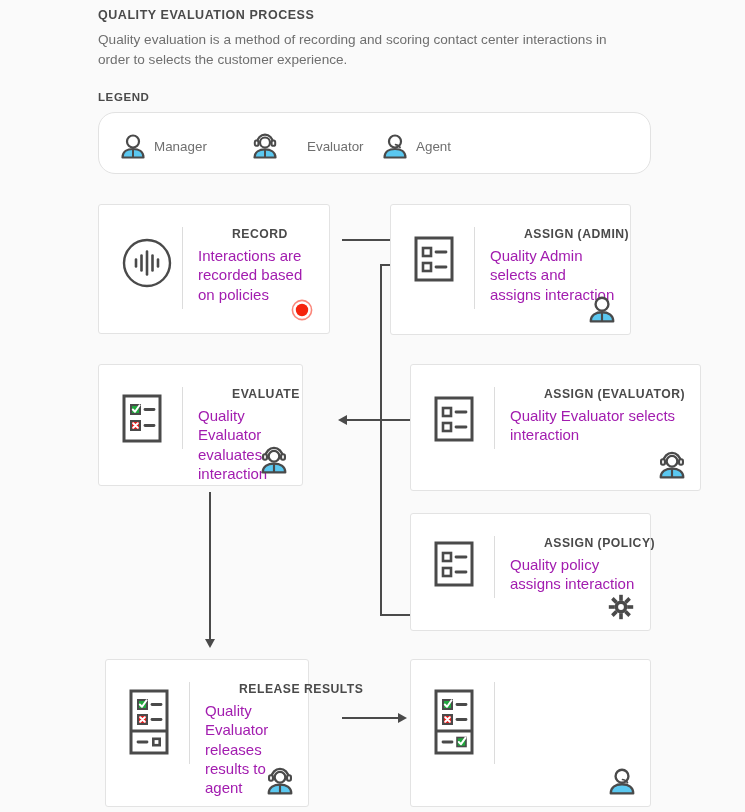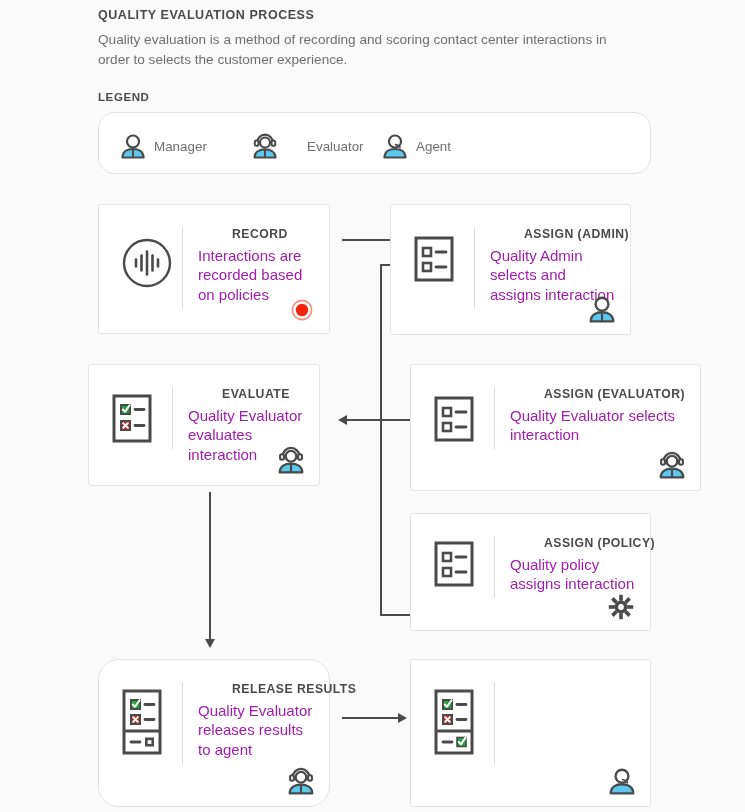--- a/index.html
+++ b/index.html
@@ -117,24 +117,24 @@
   }
   .card-badge {
     position: absolute;
     right: 14px;
     bottom: 10px;
   }
 
   
   #card-record        { left: 98px;  top: 204px; width: 232px; height: 130px; }
   #card-assign-admin  { left: 390px; top: 204px; width: 241px; height: 131px; }
-  #card-evaluate      { left: 88px;  top: 364px; width: 232px; height: 122px; }
+  #card-evaluate      { left: 98px;  top: 364px; width: 205px; height: 122px; }
   #card-assign-eval   { left: 410px; top: 364px; width: 291px; height: 127px; }
   #card-assign-policy { left: 410px; top: 513px; width: 241px; height: 118px; }
-  #card-release       { left: 98px;  top: 659px; width: 232px; height: 148px; border-radius: 21px; }
+  #card-release       { left: 105px;  top: 659px; width: 204px; height: 148px; }
   #card-review        { left: 410px; top: 659px; width: 241px; height: 148px; }
 
   #card-record .card-divider,
   #card-assign-admin .card-divider { height: 82px; }
   #card-evaluate .card-divider,
   #card-assign-eval .card-divider,
   #card-assign-policy .card-divider { height: 62px; }
   #card-release .card-divider,
   #card-review .card-divider { height: 82px; }
 

